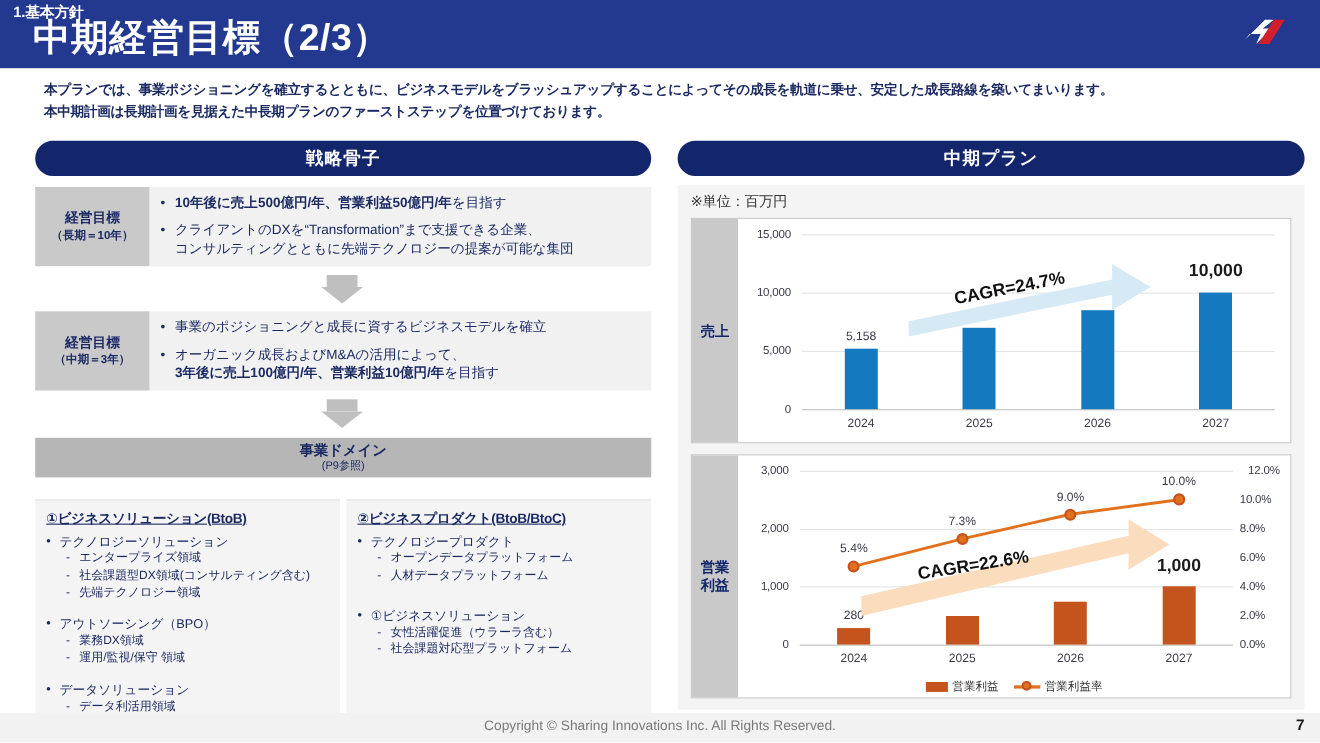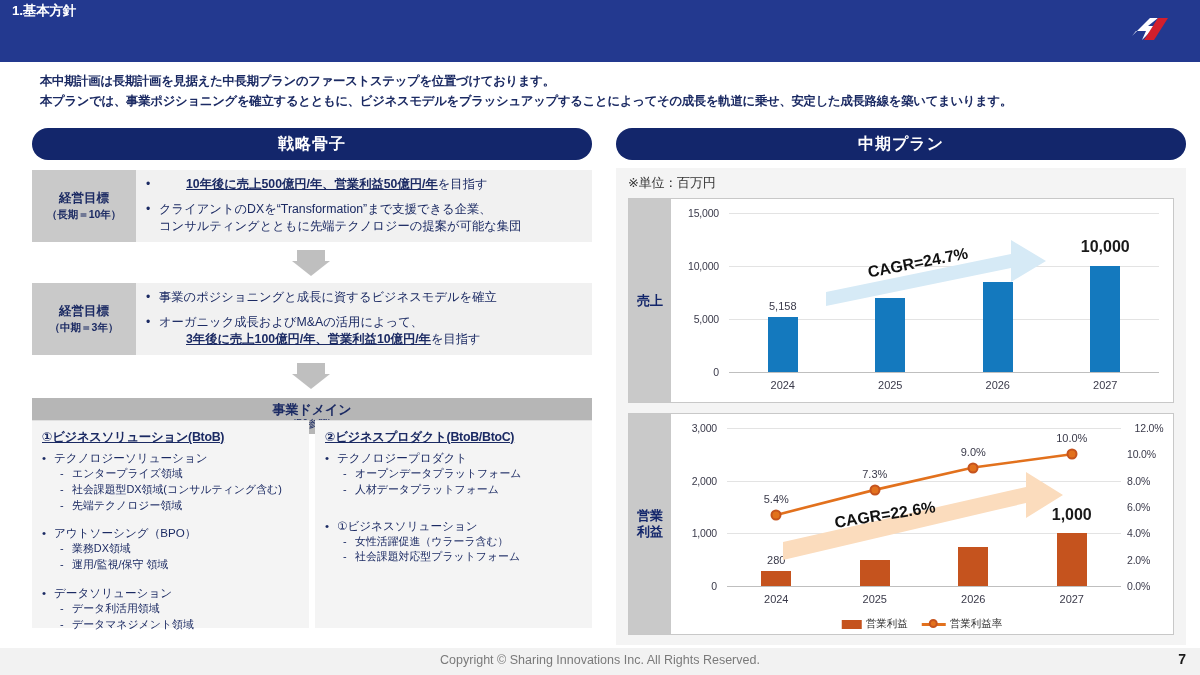--- a/index.html
+++ b/index.html
@@ -52,21 +52,21 @@
     font-size:12.5px; font-weight:bold; line-height:1.35; text-align:left;
   }
   .goal-label .sub { font-size:10.5px; font-weight:bold; }
   .goal-body {
     flex:1; background:#f1f1f1; padding:9px 8px 9px 10px;
     display:flex; flex-direction:column; justify-content:center; gap:7px;
   }
   .bullet { display:flex; font-size:12.3px; color:#1b2a63; line-height:1.42; }
   .bullet .dot { width:13px; flex:0 0 13px; text-align:left; }
   .bullet .txt { flex:1; }
-  .u { text-decoration:underline; font-weight:bold;margin-left:27px; }
+  .u { font-weight:bold; }
 
   #row-long  { left:32px; top:170px; width:560px; height:72px; }
   #row-mid   { left:32px; top:283px; width:560px; height:72px; }
 
   .arrow-down {
     position:absolute; width:0; height:0;
     border-left:19px solid transparent; border-right:19px solid transparent;
     border-top:15px solid #bfbfbf;
   }
   .arrow-stem {
@@ -79,21 +79,21 @@
 
   
   .domain-head {
     position:absolute; left:32px; top:398px; width:560px; height:36px;
     background:#b6b6b6; color:#1b2a63;
     display:flex; flex-direction:column; align-items:center; justify-content:center;
     font-size:13px; font-weight:bold; line-height:1.15;
   }
   .domain-head .sub { font-size:10px; font-weight:normal; }
   .domain-cols {
-    position:absolute; left:32px; top:420px; width:560px; height:208px;
+    position:absolute; left:32px; top:454px; width:560px; height:208px;
     display:flex; gap:6px;
   }
   .domain-col {
     flex:1; background:#f4f4f4; border-top:1px solid #e0e0e0;
     padding:8px 8px 6px 10px;
   }
   .domain-title {
     font-size:12.4px; font-weight:bold; color:#1b2a63;
     text-decoration:underline; margin-bottom:5px; letter-spacing:-0.3px;
   }
@@ -182,29 +182,30 @@
     font-size:14px; font-weight:bold; color:#1a1a1a;
   }
 </style>
 </head>
 <body>
 
 <div id="slide">
 
   <div class="header">
     <div class="header-kicker">1.基本方針</div>
+    <div class="header-title">中期経営目標（2/3）</div>
     <svg class="logo" viewBox="0 0 54 30">
       <polygon points="8,22 26,4 34,4 24,12 32,12 18,26 22,17 12,17" fill="#ffffff"></polygon>
       <polygon points="34,4 44,4 30,26 20,26" fill="#d21f2c"></polygon>
     </svg>
   </div>
 
   <div class="subtitle">
+    <div>本プランでは、事業ポジショニングを確立するとともに、ビジネスモデルをブラッシュアップすることによってその成長を軌道に乗せ、安定した成長路線を築いてまいります。</div>
     <div>本中期計画は長期計画を見据えた中長期プランのファーストステップを位置づけております。</div>
-    <div>本プランでは、事業ポジショニングを確立するとともに、ビジネスモデルをブラッシュアップすることによってその成長を軌道に乗せ、安定した成長路線を築いてまいります。</div>
   </div>
 
   <div class="panel-head" id="head-right">中期プラン</div>
   <div class="panel-head" id="head-left">戦略骨子</div>
 
   <div class="goal-row" id="row-long">
     <div class="goal-label">
       <span>経営目標</span>
       <span class="sub">（長期＝10年）</span>
     </div>

